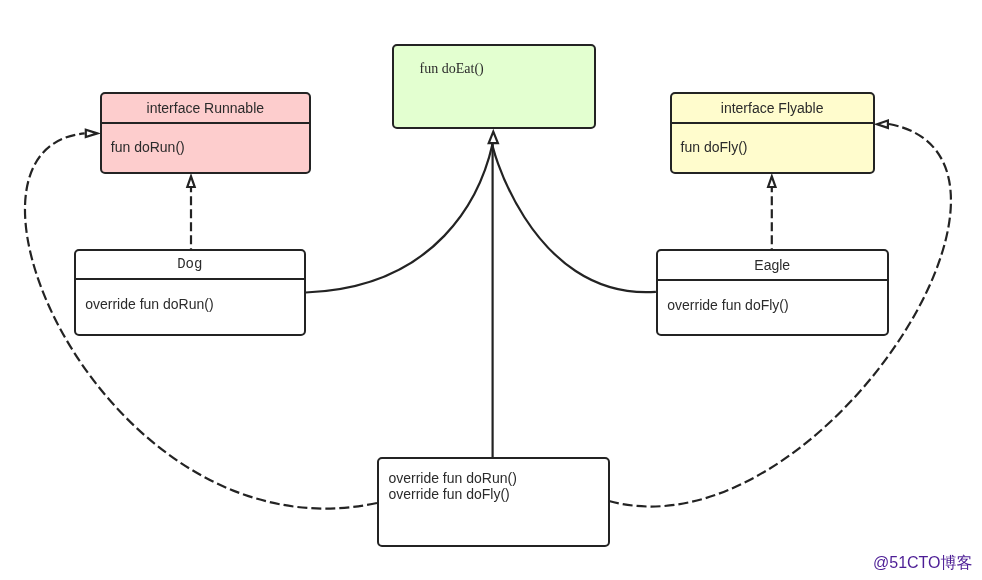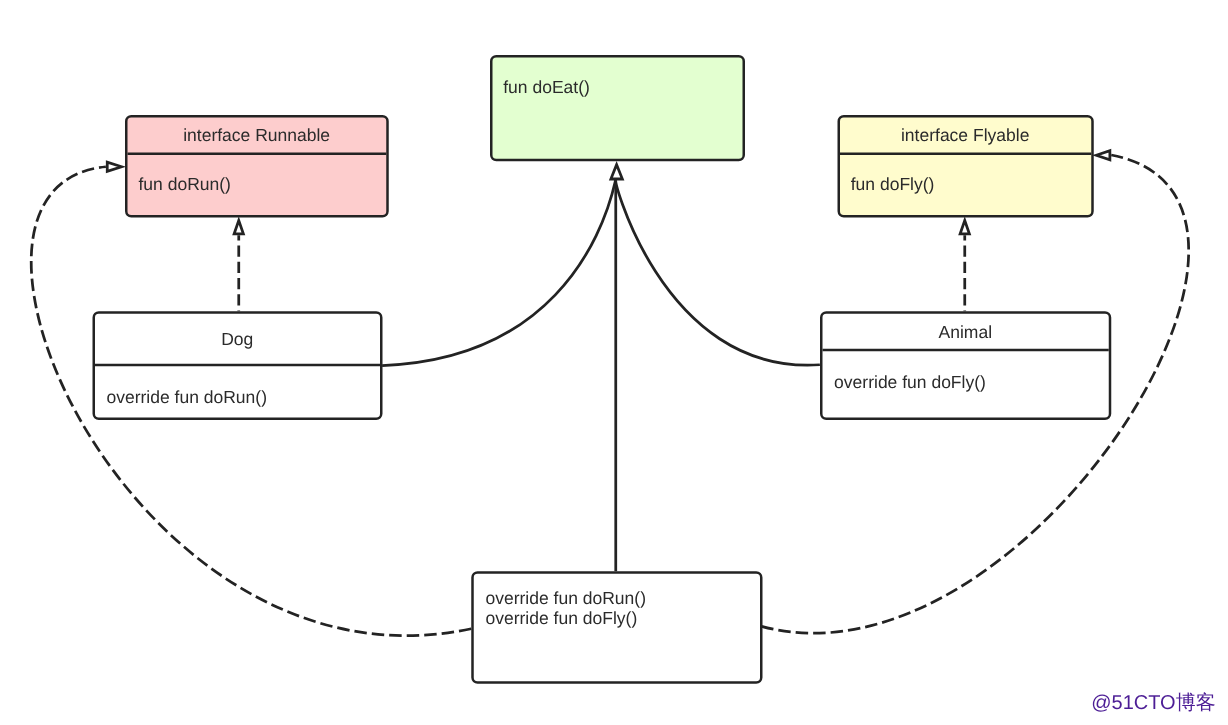--- a/index.html
+++ b/index.html
@@ -49,44 +49,44 @@
     <g id="edge-arrowheads" fill="#ffffff" stroke="#232323" stroke-width="2.2" stroke-linejoin="miter" stroke-miterlimit="10">
         <polygon points="493.3,131.7 488.7,143.2 497.9,143.2"></polygon>
         <polygon points="191,176.4 187.3,187.0 194.7,187.0"></polygon>
         <polygon points="771.8,176.4 768.1,187.0 775.5,187.0"></polygon>
         <polygon points="97.3,133.4 85.8,129.7 85.8,137.1"></polygon>
         <polygon points="877,124.2 887.9,120.5 887.9,127.9"></polygon>
       </g>
   </svg>
 
   <div class="node" style="left: 391.6px; top: 43.5px; width: 204.4px; height: 85.8px; background: rgb(227, 255, 208); border-color: rgb(35, 35, 35); color: rgb(43, 43, 43); border-width: 2.5px;">
-    <div class="body" style="padding-top: 15px; padding-left: 9px;">
+    <div class="body" style="padding-top: 15px; padding-left: 26px; font-family: Liberation Serif, serif;">
         <div>fun doEat()</div>
       </div>
   </div>
   <div class="node" style="left: 99.8px; top: 91.7px; width: 211px; height: 82.4px; background: rgb(253, 205, 205); border-color: rgb(35, 35, 35); color: rgb(43, 43, 43); border-width: 2.5px;">
     <div class="hdr" style="height: 30.5px; border-bottom-width: 2.4px; border-bottom-color: rgb(35, 35, 35);">interface Runnable</div>
     <div class="body" style="padding-top: 15px; padding-left: 9px;">
         <div>fun doRun()</div>
       </div>
   </div>
   <div class="node" style="left: 669.6px; top: 91.7px; width: 205.1px; height: 82.2px; background: rgb(255, 252, 205); border-color: rgb(35, 35, 35); color: rgb(43, 43, 43); border-width: 2.5px;">
     <div class="hdr" style="height: 30.5px; border-bottom-width: 2.4px; border-bottom-color: rgb(35, 35, 35);">interface Flyable</div>
     <div class="body" style="padding-top: 15px; padding-left: 9px;">
         <div>fun doFly()</div>
       </div>
   </div>
   <div class="node" style="left: 73.7px; top: 248.8px; width: 232.3px; height: 87.3px; background: rgb(255, 255, 255); border-color: rgb(35, 35, 35); color: rgb(43, 43, 43); border-width: 2.4px;">
-    <div class="hdr" style="height: 42px; border-bottom-width: 2.3px; border-bottom-color: rgb(35, 35, 35);">Dog</div>
+    <div class="hdr" style="height: 29px; border-bottom-width: 2.3px; border-bottom-color: rgb(35, 35, 35); font-family: Liberation Mono, monospace;">Dog</div>
     <div class="body" style="padding-top: 16px; padding-left: 9.5px;">
         <div>override fun doRun()</div>
       </div>
   </div>
   <div class="node" style="left: 655.8px; top: 248.8px; width: 232.9px; height: 87.4px; background: rgb(255, 255, 255); border-color: rgb(35, 35, 35); color: rgb(43, 43, 43); border-width: 2.4px;">
-    <div class="hdr" style="height: 30.1px; border-bottom-width: 2.3px; border-bottom-color: rgb(35, 35, 35);">Animal</div>
+    <div class="hdr" style="height: 30.1px; border-bottom-width: 2.3px; border-bottom-color: rgb(35, 35, 35);">Eagle</div>
     <div class="body" style="padding-top: 16px; padding-left: 9.5px;">
         <div>override fun doFly()</div>
       </div>
   </div>
   <div class="node" style="left: 376.9px; top: 456.8px; width: 232.7px; height: 90.2px; background: rgb(255, 255, 255); border-color: rgb(35, 35, 35); color: rgb(43, 43, 43); border-width: 2.4px;">
     <div class="body" style="padding-top: 11px; padding-left: 9.5px;">
         <div>override fun doRun()</div>
         <div>override fun doFly()</div>
       </div>
   </div>

